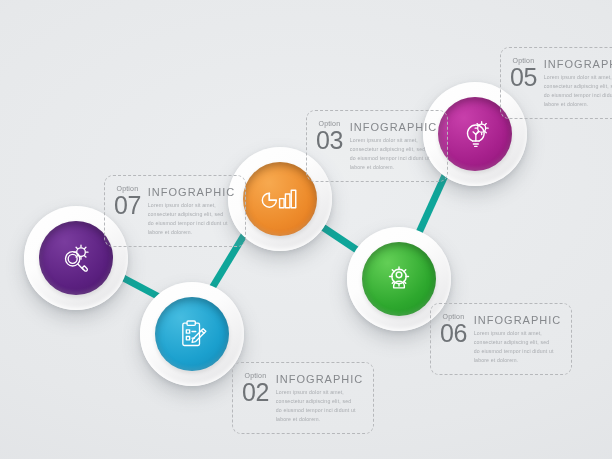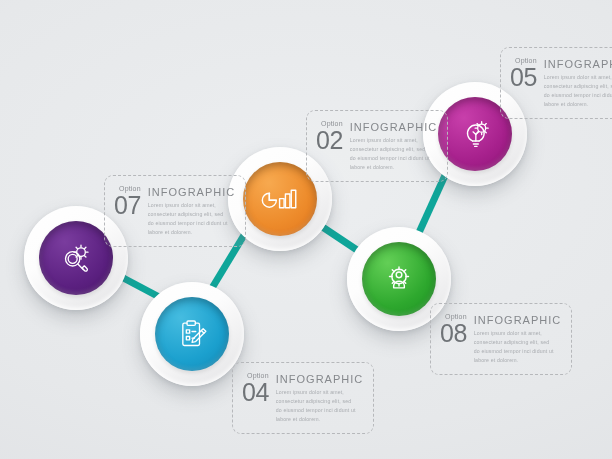--- a/index.html
+++ b/index.html
@@ -38,21 +38,21 @@
   
   .callout{position:absolute;}
   .callout .box{
     position:relative;
     border:1px dashed #b6b8bb;
     border-radius:9px;
     padding:9px 10px 9px 9px;
     display:flex;align-items:flex-start;gap:7px;
     background:rgba(255,255,255,0.06);
   }
-  .cap{display:flex;flex-direction:column;align-items:flex-end;justify-content:center;line-height:1;}
+  .cap{display:flex;flex-direction:column;align-items:center;justify-content:center;line-height:1;}
   .cap .opt{
     font-size:7px;color:#8d9094;letter-spacing:.2px;margin-bottom:1px;
   }
   .cap .num{
     font-size:25px;color:#6f7377;font-weight:400;letter-spacing:-0.5px;
   }
   .body-txt{padding-top:1px;}
   .body-txt .head{
     font-size:11px;color:#85888c;letter-spacing:1.0px;margin-bottom:3px;
   }
@@ -166,47 +166,47 @@
         <div class="head">INFOGRAPHIC</div>
         <div class="para">Lorem ipsum dolor sit amet, consectetur adipiscing elit, sed do eiusmod tempor inci didunt ut labore et dolorem.</div>
       </div>
     </div>
   </div>
 
   <div class="callout" style="left:232px;top:362px;">
     <div class="box">
       <div class="cap">
         <span class="opt">Option</span>
-        <span class="num">04</span>
+        <span class="num">02</span>
       </div>
       <div class="body-txt">
         <div class="head">INFOGRAPHIC</div>
         <div class="para">Lorem ipsum dolor sit amet, consectetur adipiscing elit, sed do eiusmod tempor inci didunt ut labore et dolorem.</div>
       </div>
     </div>
   </div>
 
   <div class="callout" style="left:306px;top:110px;">
     <div class="box">
       <div class="cap">
         <span class="opt">Option</span>
-        <span class="num">02</span>
+        <span class="num">03</span>
       </div>
       <div class="body-txt">
         <div class="head">INFOGRAPHIC</div>
         <div class="para">Lorem ipsum dolor sit amet, consectetur adipiscing elit, sed do eiusmod tempor inci didunt ut labore et dolorem.</div>
       </div>
     </div>
   </div>
 
   <div class="callout" style="left:430px;top:303px;">
     <div class="box">
       <div class="cap">
         <span class="opt">Option</span>
-        <span class="num">08</span>
+        <span class="num">06</span>
       </div>
       <div class="body-txt">
         <div class="head">INFOGRAPHIC</div>
         <div class="para">Lorem ipsum dolor sit amet, consectetur adipiscing elit, sed do eiusmod tempor inci didunt ut labore et dolorem.</div>
       </div>
     </div>
   </div>
 
   <div class="callout" style="left:500px;top:47px;">
     <div class="box">

